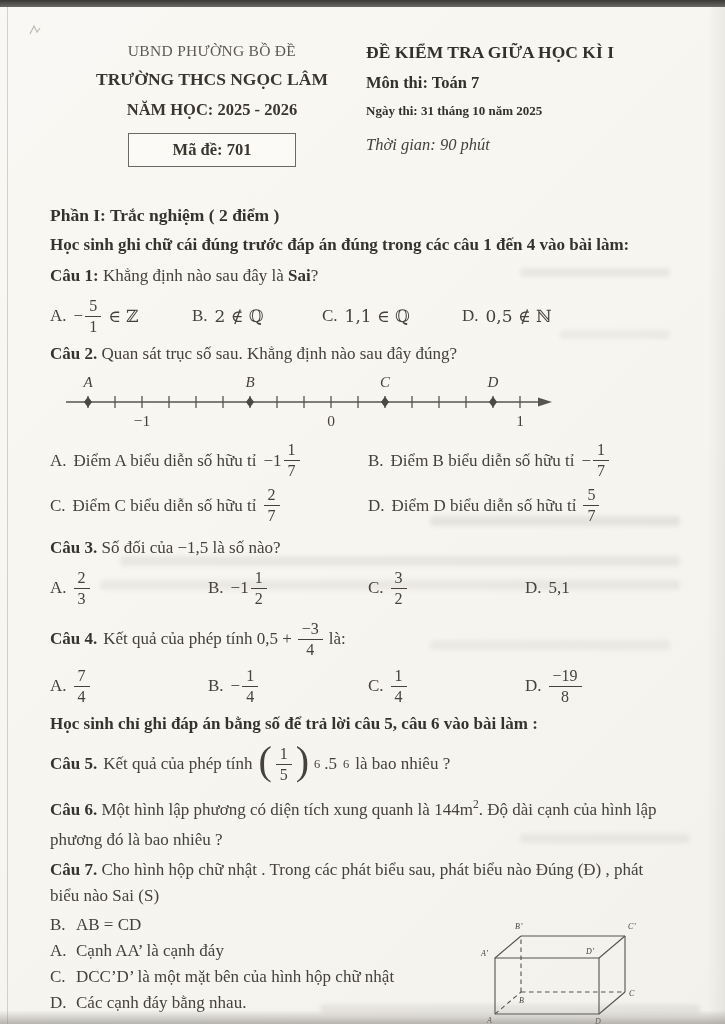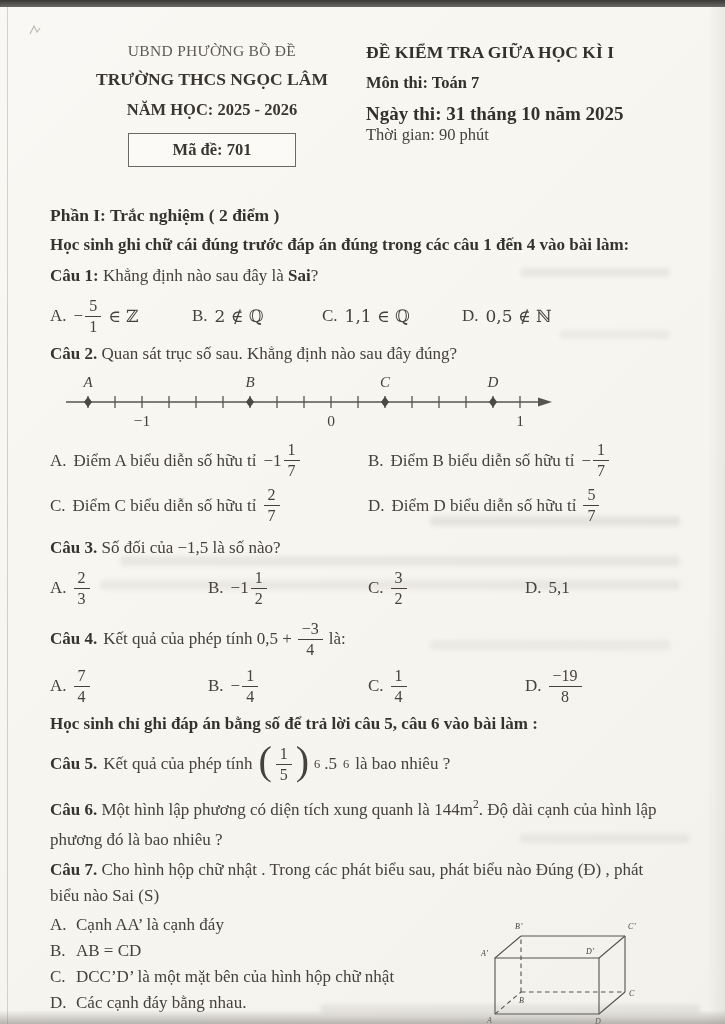--- a/index.html
+++ b/index.html
@@ -21,22 +21,22 @@
   .header{display:flex;padding:42px 28px 0 58px;}
   .hleft{width:308px;text-align:center;}
   .hright{flex:1;text-align:left;}
   .hl1{font-size:15.5px;color:#5d5a54;letter-spacing:.3px;}
   .hl2{font-size:17.5px;font-weight:bold;color:#38362f;margin-top:9px;}
   .hl3{font-size:16.5px;font-weight:bold;color:#38362f;margin-top:10px;}
   .code-box{display:inline-block;margin-top:13px;padding:6px 44px;border:1.6px solid #6b6963;
         font-weight:bold;font-size:16.5px;color:#38362f;background:rgba(255,255,255,.35);}
   .hr1{font-size:17.5px;font-weight:bold;color:#33312b;}
   .hr2{font-size:16.5px;font-weight:bold;color:#33312b;margin-top:10px;}
-  .hr3{font-size:19px;font-weight:bold;color:#33312b;margin-top:10px;}
-  .hr4{font-size:16.5px;color:#44423c;margin-top:0;}
+  .hr3{font-size:13px;font-weight:bold;color:#33312b;margin-top:10px;}
+  .hr4{font-size:16.5px;font-style:italic;color:#44423c;margin-top:16px;}
 
   .content{position:relative;padding:0 38px 0 50px;z-index:2;}
   .bold{font-weight:bold;color:#35332e;}
   .qlabel{font-weight:bold;color:#35332e;}
   .line{margin-top:6px;line-height:24px;}
   .sym{font-family:"DejaVu Serif","DejaVu Sans",serif;}
 
   .fr{display:inline-block;vertical-align:middle;text-align:center;line-height:1.12;font-size:16px;}
   .fr .n{display:block;padding:0 4px 1px;border-bottom:1.4px solid #45423d;}
   .fr .d{display:block;padding:1px 4px 0;}
@@ -318,24 +318,24 @@
 
     <div class="line">
       <span class="qlabel">Câu 7.</span>
       <span>Cho hình hộp chữ nhật . Trong các phát biểu  sau, phát biểu nào Đúng (Đ) , phát</span>
     </div>
     <div class="line" style="margin-top:2px">biểu nào Sai (S)</div>
 
     <div class="q7bottom">
       <div class="q7items">
         <div class="q7item">
-          <span class="ilabel">A.</span><span>Cạnh AA’ là cạnh đáy</span>
+          <span class="ilabel">B.</span><span>AB = CD</span>
         </div>
         <div class="q7item">
-          <span class="ilabel">B.</span><span>AB = CD</span>
+          <span class="ilabel">A.</span><span>Cạnh AA’ là cạnh đáy</span>
         </div>
         <div class="q7item">
           <span class="ilabel">C.</span><span>DCC’D’ là một mặt bên của hình hộp chữ nhật</span>
         </div>
         <div class="q7item">
           <span class="ilabel">D.</span><span>Các cạnh đáy bằng nhau.</span>
         </div>
       </div>
 
       <svg class="cuboid" width="178" height="116" viewBox="0 0 178 116">

